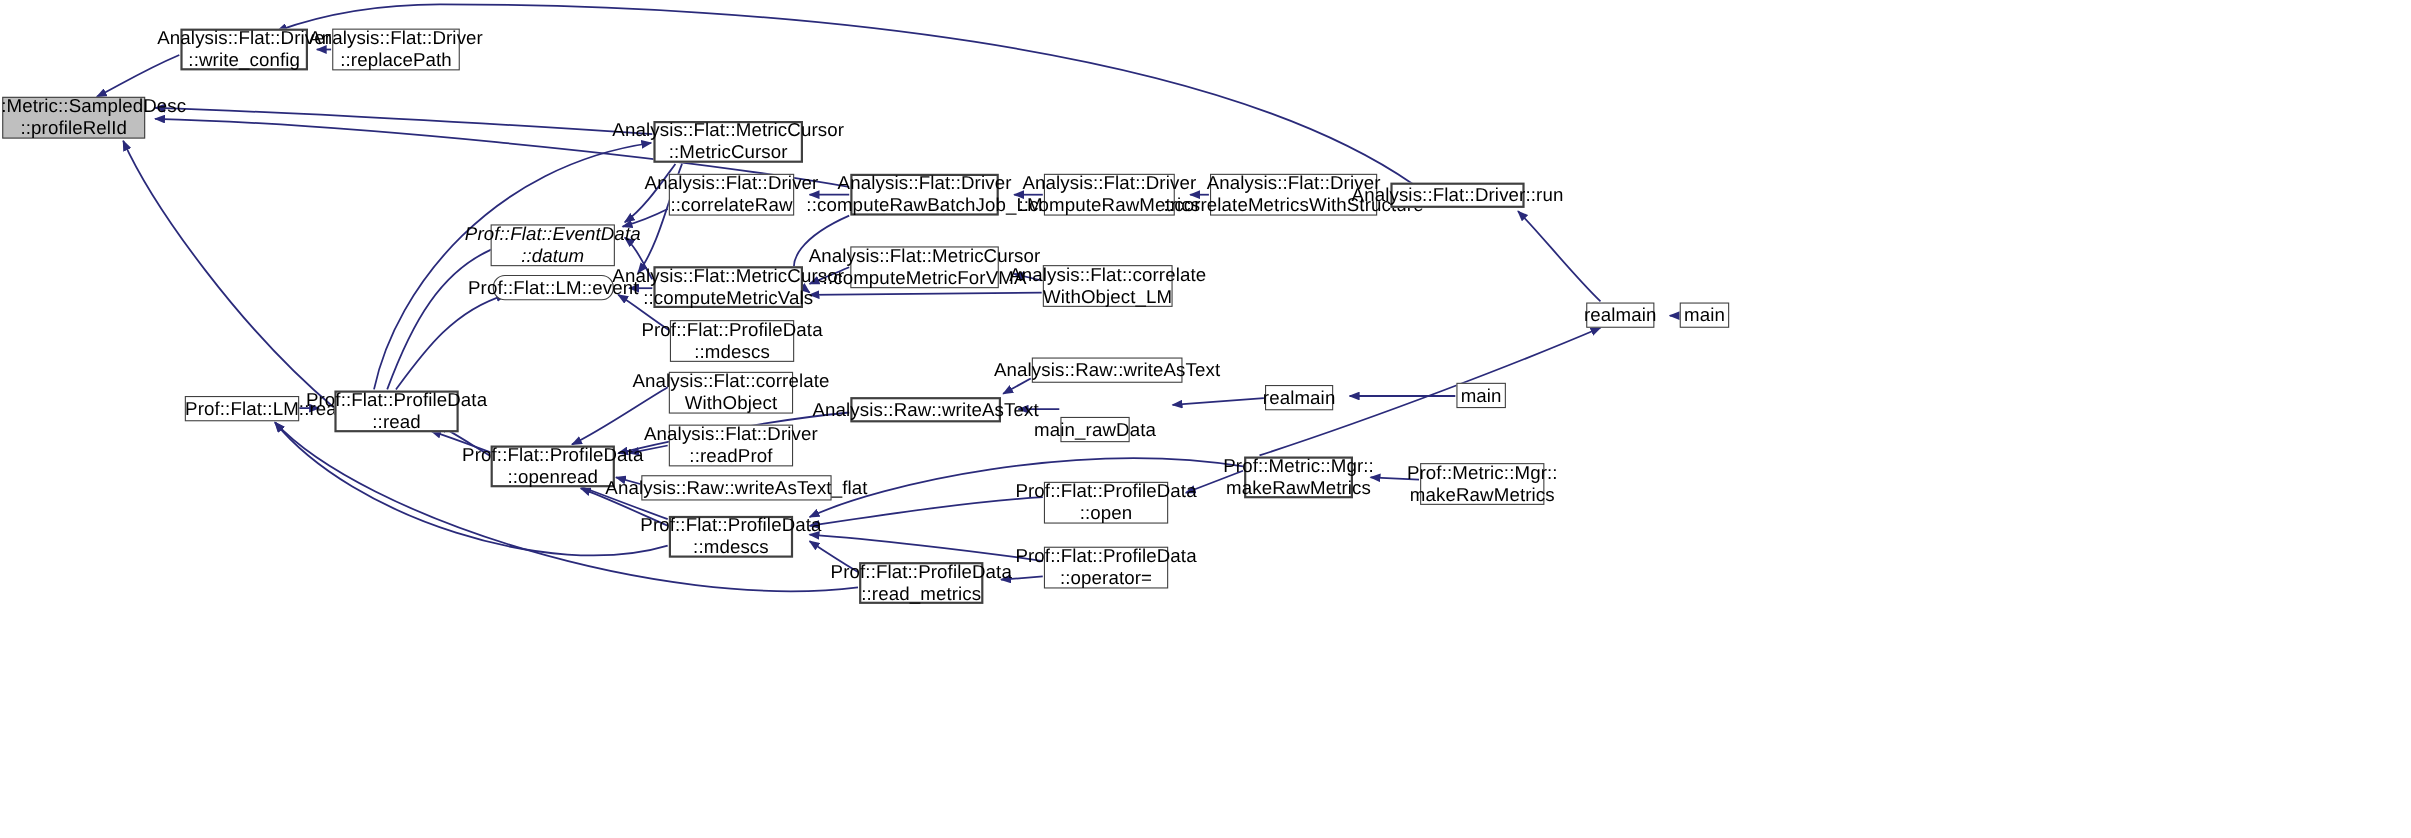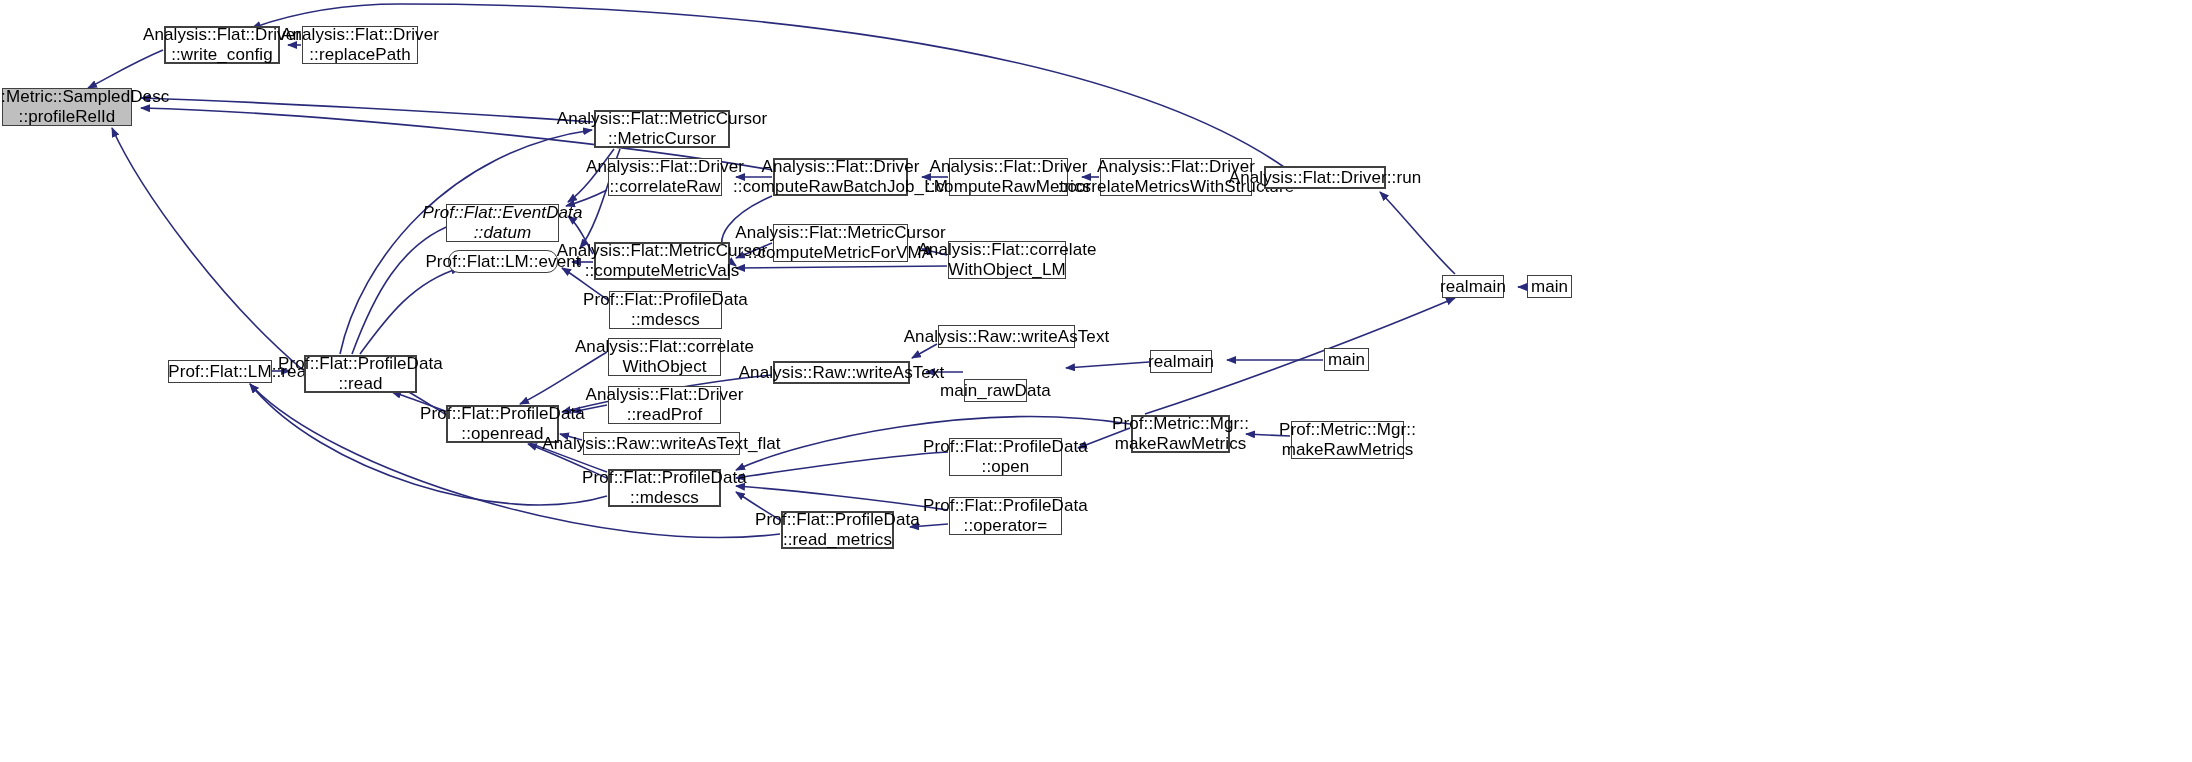--- a/index.html
+++ b/index.html
@@ -112,21 +112,21 @@
       <div class="node" style="left: 964px; top: 379px; width: 63px; height: 23px;"><span class="lbl">main_rawData</span></div>
       <div class="node" style="left: 1150px; top: 350px; width: 62px; height: 23px;"><span class="lbl">realmain</span></div>
       <div class="node" style="left: 1324px; top: 348px; width: 45px; height: 23px;"><span class="lbl">main</span></div>
       <div class="node" style="left: 168px; top: 360px; width: 104px; height: 23px; padding-left: 44px;"><span class="lbl">Prof::Flat::LM::read</span></div>
       <div class="node thick" style="left: 304px; top: 355px; width: 113px; height: 38px;"><span class="lbl">Prof::Flat::ProfileData
 ::read</span></div>
       <div class="node" style="left: 608px; top: 386px; width: 113px; height: 38px;"><span class="lbl">Analysis::Flat::Driver
 ::readProf</span></div>
       <div class="node thick" style="left: 446px; top: 405px; width: 113px; height: 38px;"><span class="lbl">Prof::Flat::ProfileData
 ::openread</span></div>
-      <div class="node" style="left: 583px; top: 432px; width: 157px; height: 23px; text-align: center;"><span class="lbl">Analysis::Raw::writeAsText_flat</span></div>
+      <div class="node" style="left: 583px; top: 432px; width: 173px; height: 23px; text-align: center;"><span class="lbl">Analysis::Raw::writeAsText_flat</span></div>
       <div class="node thick" style="left: 1131px; top: 415px; width: 99px; height: 38px;"><span class="lbl">Prof::Metric::Mgr::
 makeRawMetrics</span></div>
       <div class="node" style="left: 1291px; top: 421px; width: 113px; height: 38px;"><span class="lbl">Prof::Metric::Mgr::
 makeRawMetrics</span></div>
       <div class="node" style="left: 949px; top: 438px; width: 113px; height: 38px;"><span class="lbl">Prof::Flat::ProfileData
 ::open</span></div>
       <div class="node thick" style="left: 608px; top: 469px; width: 113px; height: 38px;"><span class="lbl">Prof::Flat::ProfileData
 ::mdescs</span></div>
       <div class="node" style="left: 949px; top: 497px; width: 113px; height: 38px;"><span class="lbl">Prof::Flat::ProfileData
 ::operator=</span></div>

